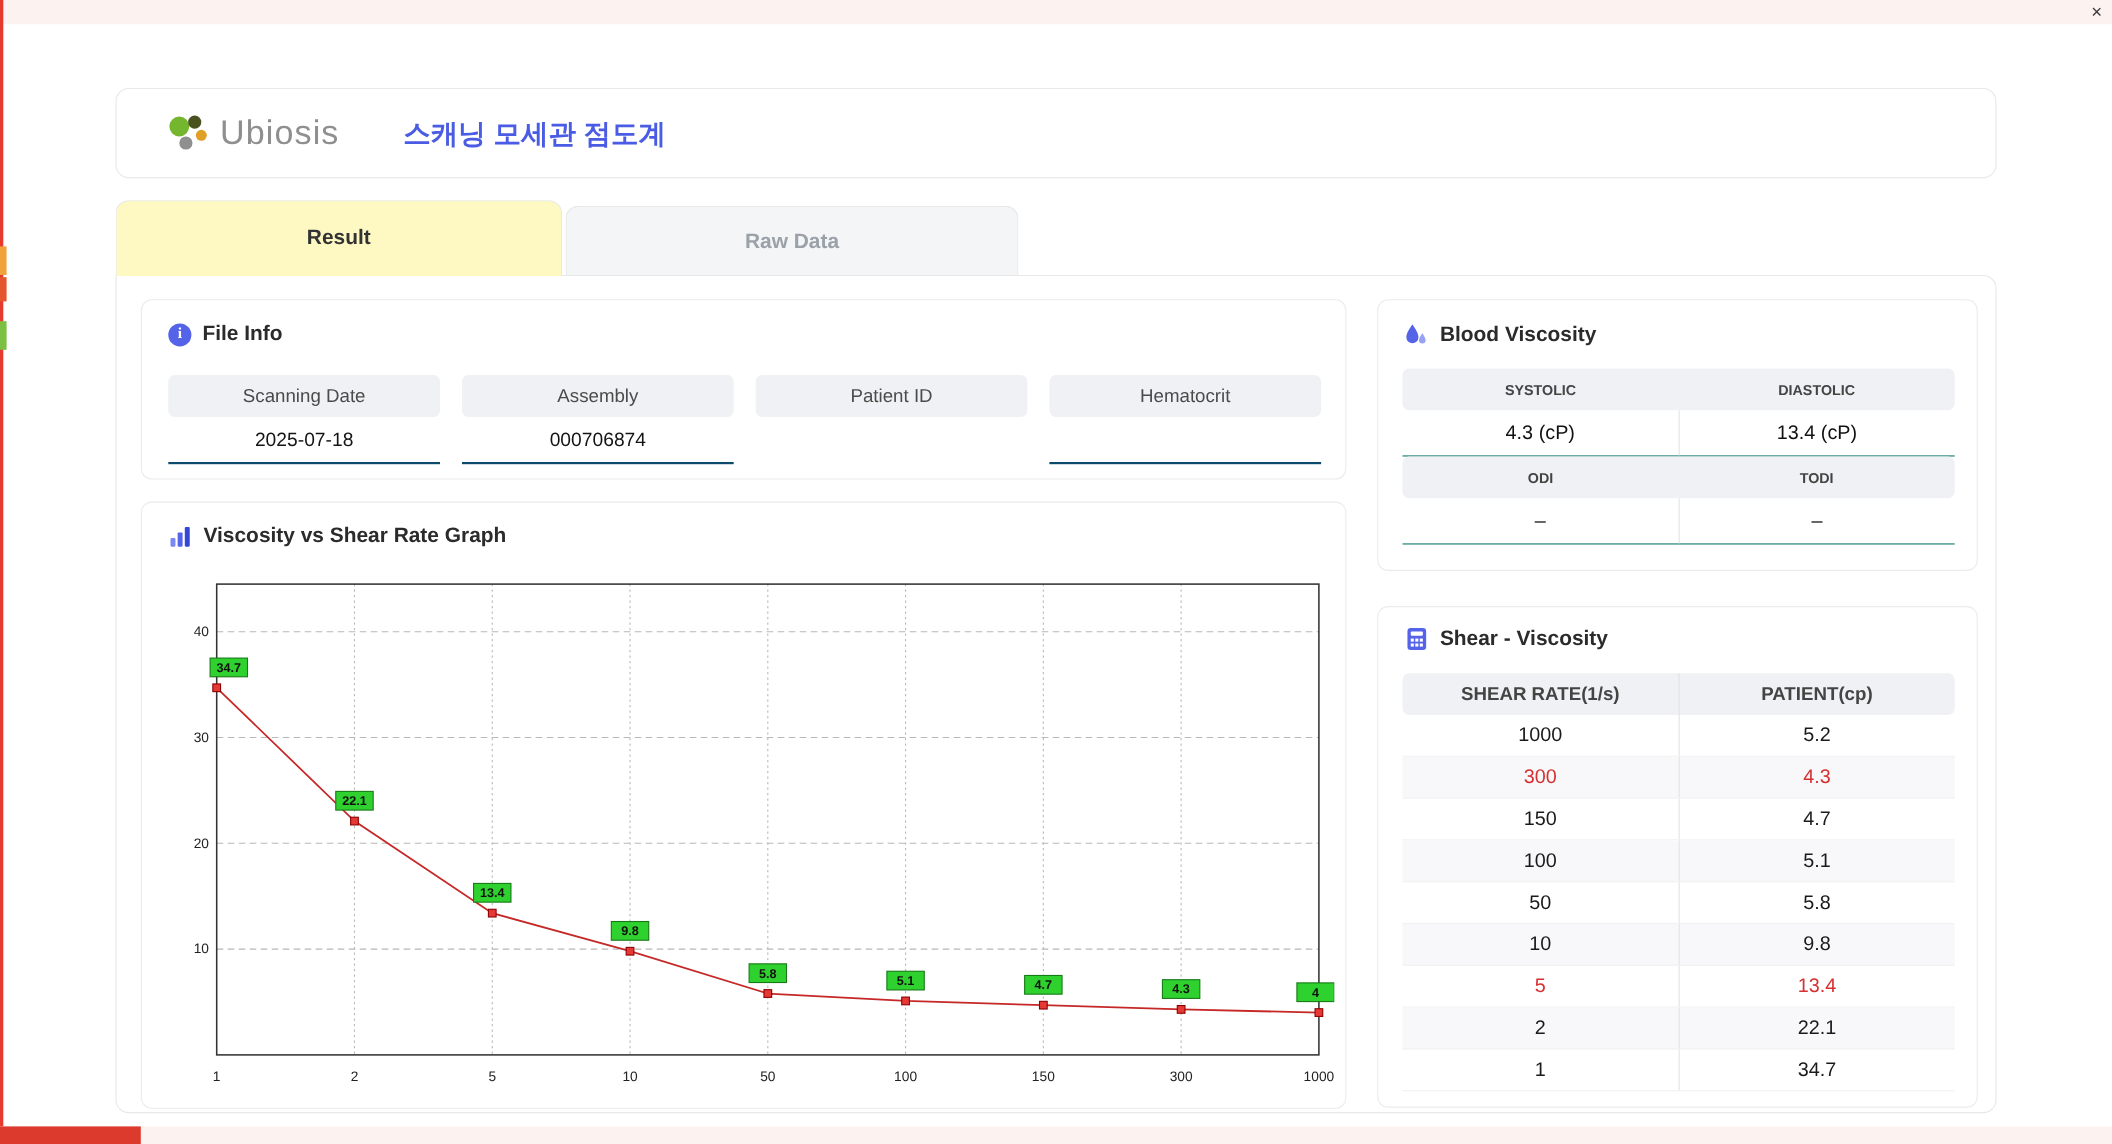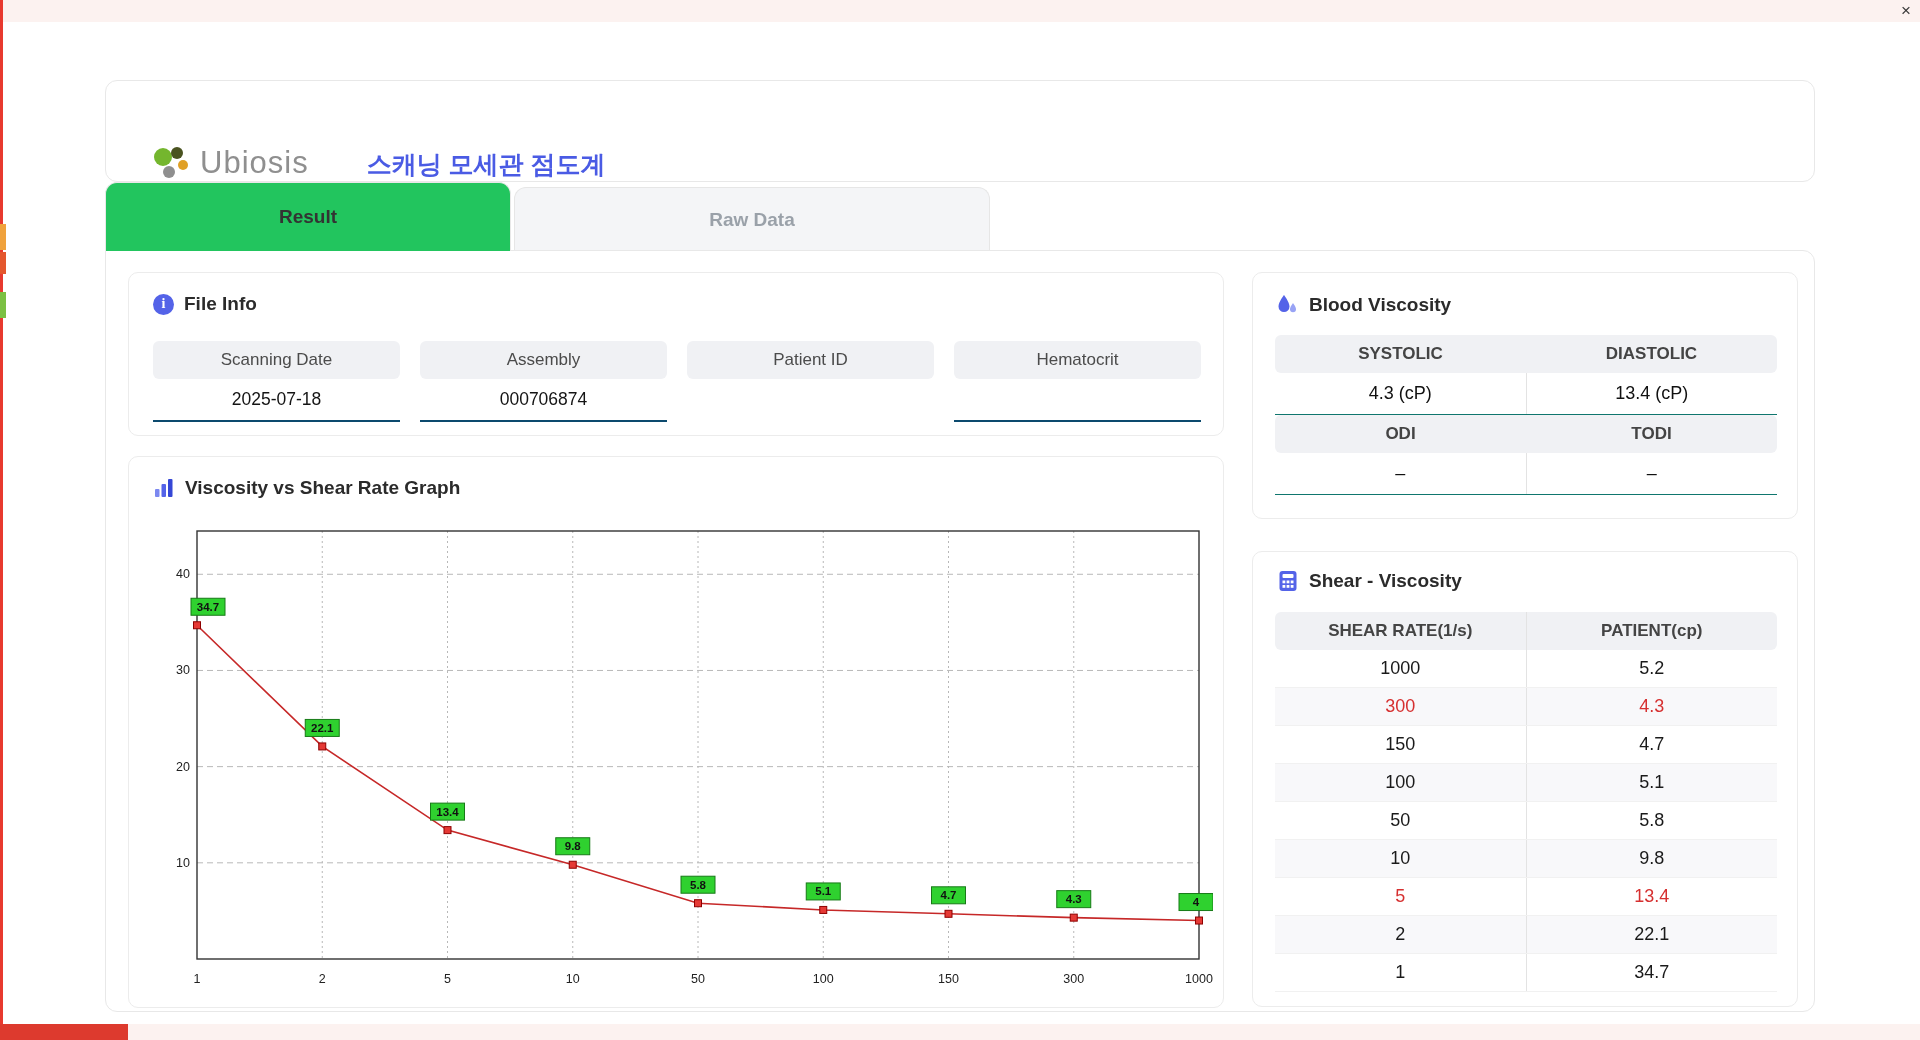--- a/index.html
+++ b/index.html
@@ -10,31 +10,31 @@
   .close-x { position:absolute; top:1px; right:9px; font-size:17px; color:#3a3a3a; cursor:pointer; line-height:20px; }
   .left-edge { position:absolute; left:0; top:0; width:3px; height:100%; background:#e8392f; }
   .frag { position:absolute; left:0; width:6px; }
   .frag-a { top:224px; height:26px; background:#f0a23c; }
   .frag-b { top:252px; height:22px; background:#e4572e; }
   .frag-c { top:292px; height:26px; background:#7bc043; }
   .bottom-bar { position:absolute; left:0; bottom:0; width:100%; height:16px; background:#fcf2f0; }
   .bottom-red { position:absolute; left:0; bottom:0; width:128px; height:16px; background:#dd3a2e; }
 
   
-  .header-card { position:absolute; left:105px; top:80px; width:1710px; height:102px; background:#fff;
-                 border:1px solid #e8e8e8; border-radius:12px; display:flex; align-items:flex-end; box-sizing:border-box; }
+  .header-card { position:absolute; left:105px; top:80px; width:1710px; height:82px; background:#fff;
+                 border:1px solid #e8e8e8; border-radius:12px; display:flex; align-items:center; box-sizing:border-box; }
   .logo { margin-left:46px; display:flex; align-items:center; gap:8px; }
   .logo-text { font-size:31px; color:#8f8f8f; font-weight:500; letter-spacing:1px; }
   .app-title { margin-left:58px; font-size:25px; font-weight:700; color:#4a5be4; }
 
   
   .tab { position:absolute; display:flex; align-items:center; justify-content:center; box-sizing:border-box; cursor:pointer; }
-  .tab-result { left:105px; top:182px; width:406px; height:69px; background:#22c55e; border:1px solid #e8e8e8; border-bottom:none;
+  .tab-result { left:105px; top:182px; width:406px; height:69px; background:#fef9c3; border:1px solid #e8e8e8; border-bottom:none;
                 border-radius:12px 12px 0 0; z-index:3; font-size:19px; font-weight:700; color:#333; }
-  .tab-raw { left:514px; top:187px; width:476px; height:64px; background:#f4f5f7; border:1px solid #e6e6e6; border-bottom:none;
+  .tab-raw { left:514px; top:187px; width:412px; height:64px; background:#f4f5f7; border:1px solid #e6e6e6; border-bottom:none;
              border-radius:12px 12px 0 0; z-index:1; font-size:19px; font-weight:600; color:#9aa1a9; }
 
   
   .content-card { position:absolute; left:105px; top:250px; width:1710px; height:762px; background:#fff;
                   border:1px solid #e8e8e8; border-radius:0 12px 12px 12px; z-index:2; box-sizing:border-box; }
 
   .card { position:absolute; background:#fff; border:1px solid #ececec; border-radius:10px; box-sizing:border-box; }
   .card-title { position:absolute; left:24px; top:20px; display:flex; align-items:center; gap:10px; }
   .title-text { font-size:19px; font-weight:700; color:#2b2b2b; }
 
@@ -55,21 +55,21 @@
   .chart { position:absolute; left:24px; top:62px; width:1060px; height:478px; }
   .chart text { font-family:"Liberation Sans", sans-serif; }
 
   
   .bv-card { left:1146px; top:21px; width:546px; height:247px; }
   .bv-table { position:absolute; left:22px; top:62px; width:502px; }
   .bv-row { display:flex; }
   .bv-row.head { height:38px; background:#f0f1f4; border-radius:6px; }
   .bv-row.val { height:41px; border-bottom:1px solid #0f766e; }
   .bv-cell { flex:1; display:flex; align-items:center; justify-content:center; }
-  .bv-row.head .bv-cell { font-size:17px; color:#444; font-weight:600; }
+  .bv-row.head .bv-cell { font-size:13px; color:#444; font-weight:600; }
   .bv-row.val .bv-cell { font-size:18px; color:#111; }
   .bv-cell.sep { border-left:1px solid #e3e3e3; }
 
   
   .sv-card { left:1146px; top:300px; width:546px; height:456px; }
   .sv-table { position:absolute; left:22px; top:60px; width:502px; }
   .sv-header { display:flex; height:38px; background:#f0f1f4; border-radius:6px; }
   .sv-header .sv-cell { font-size:17px; color:#444; font-weight:600; }
   .sv-row { display:flex; height:37px; border-bottom:1px solid #f1f1f1; }
   .sv-row.alt { background:#f8f8fa; }

